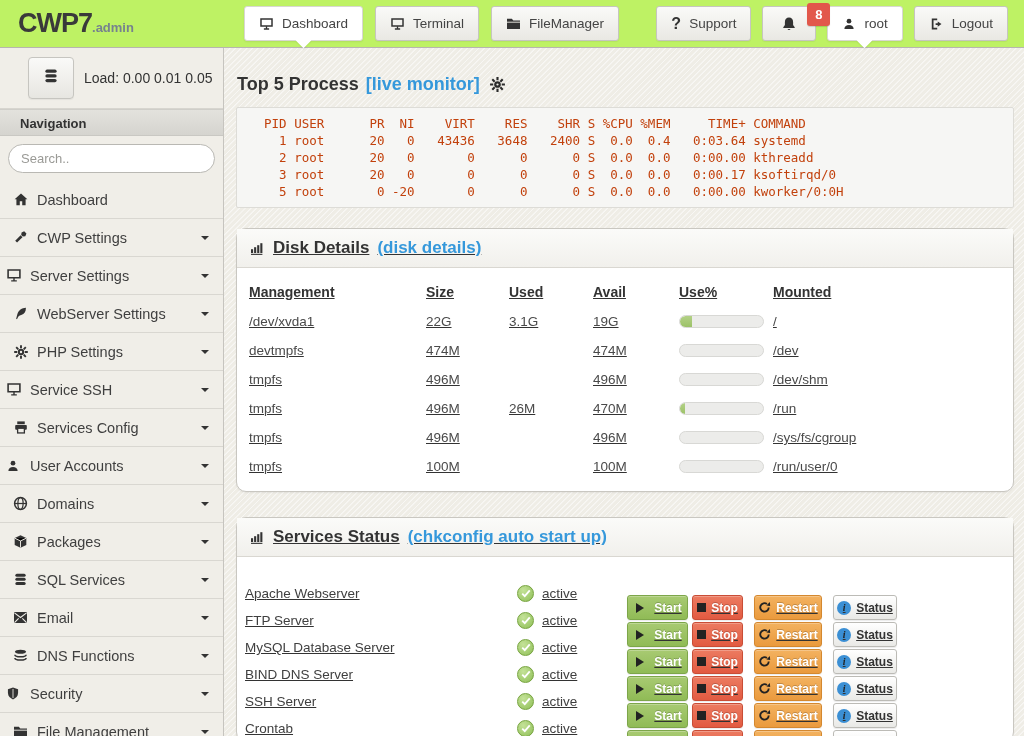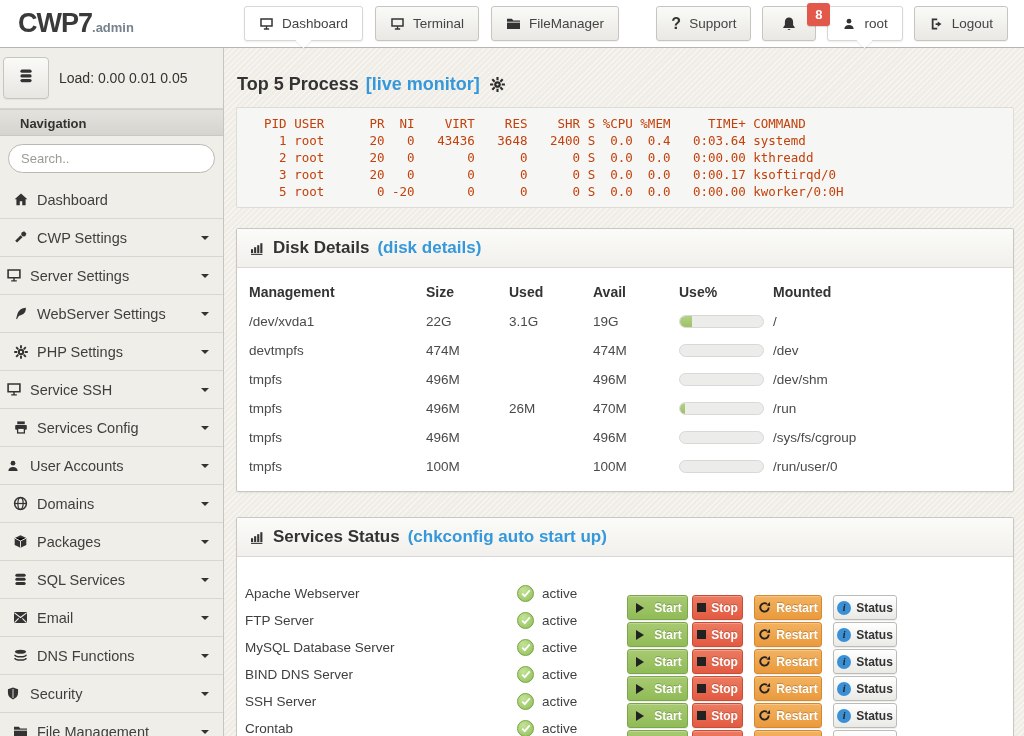--- a/index.html
+++ b/index.html
@@ -8,21 +8,21 @@
     font-family:"Liberation Sans","DejaVu Sans",sans-serif;
     background:#efede6;
     color:#333;
   }
   .texture {
     background-image:repeating-linear-gradient(135deg, rgba(255,255,255,.35) 0 1px, rgba(0,0,0,0) 1px 4px);
   }
   
   .header {
     height:48px; display:flex; align-items:center;
-    background:#ffffff; border-bottom:1px solid #b7b5b0;
+    background:#bef264; border-bottom:1px solid #b7b5b0;
     position:relative; z-index:20;
   }
   .logo { width:244px; padding-left:18px; white-space:nowrap; }
   .logo .brand { font-size:27px; font-weight:bold; color:#3a3a3a; letter-spacing:-1px; }
   .logo .suffix { font-size:13px; font-weight:bold; color:#76828e; }
   .hbtn {
     position:relative; height:35px; padding:0 14px; margin-right:12px;
     display:inline-flex; align-items:center; gap:8px;
     background:linear-gradient(#fafaf8,#e9e8e3);
     border:1px solid #c6c5c0; border-radius:3px;
@@ -55,21 +55,21 @@
   
   .layout { display:flex; height:688px; }
 
   
   .sidebar {
     width:224px; background:#f0eee8; border-right:1px solid #c6c4bf;
     flex:none; overflow:hidden;
   }
   .load-box {
     display:flex; align-items:center; gap:10px;
-    padding:9px 10px 9px 3px; border-bottom:1px solid #d7d5cf;
+    padding:9px 10px 9px 28px; border-bottom:1px solid #d7d5cf;
   }
   .load-btn {
     width:46px; height:42px; border:1px solid #c6c5c0; border-radius:4px;
     background:linear-gradient(#fafaf8,#e7e6e1);
     display:flex; align-items:center; justify-content:center; color:#333;
     box-shadow:0 1px 1px rgba(0,0,0,.05); cursor:pointer;
   }
   .load-text { font-size:14px; color:#333; white-space:nowrap; }
   .nav-title {
     height:27px; line-height:27px; padding-left:20px;
@@ -105,22 +105,22 @@
   }
   .section-head .link { color:#3598db; cursor:pointer; }
   .gear-ic { color:#2b2b2b; cursor:pointer; display:inline-flex; margin-left:2px; }
   pre.process {
     background:#f6f6f4; border:1px solid #dddcd7; border-radius:2px;
     font-family:"DejaVu Sans Mono","Liberation Mono",monospace;
     font-size:12.5px; line-height:17px; color:#c2410c;
     padding:7px 12px; white-space:pre;
   }
   .panel {
-    background:#fff; border:1px solid #c9c7c1; border-radius:2px;
-    box-shadow:0 1px 2px rgba(0,0,0,.06); margin-top:20px;
+    background:#fff; border:1px solid #c9c7c1; border-radius:10px;
+    box-shadow:0 1px 2px rgba(0,0,0,.06); margin-top:20px;text-decoration:underline;
   }
   .panel-head {
     display:flex; align-items:center; gap:8px;
     padding:9px 12px; background:linear-gradient(#fbfbf9,#f1f0ec);
     border-bottom:1px solid #d9d7d1;
     font-size:17px; font-weight:bold; color:#333;
   }
   .panel-head .link { color:#3598db; cursor:pointer; }
   .chart-ic { color:#333; display:inline-flex; }
 

